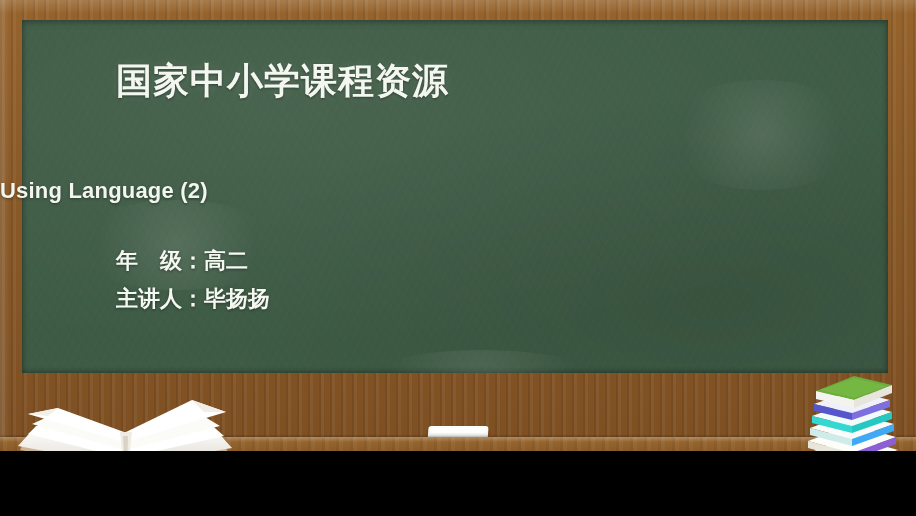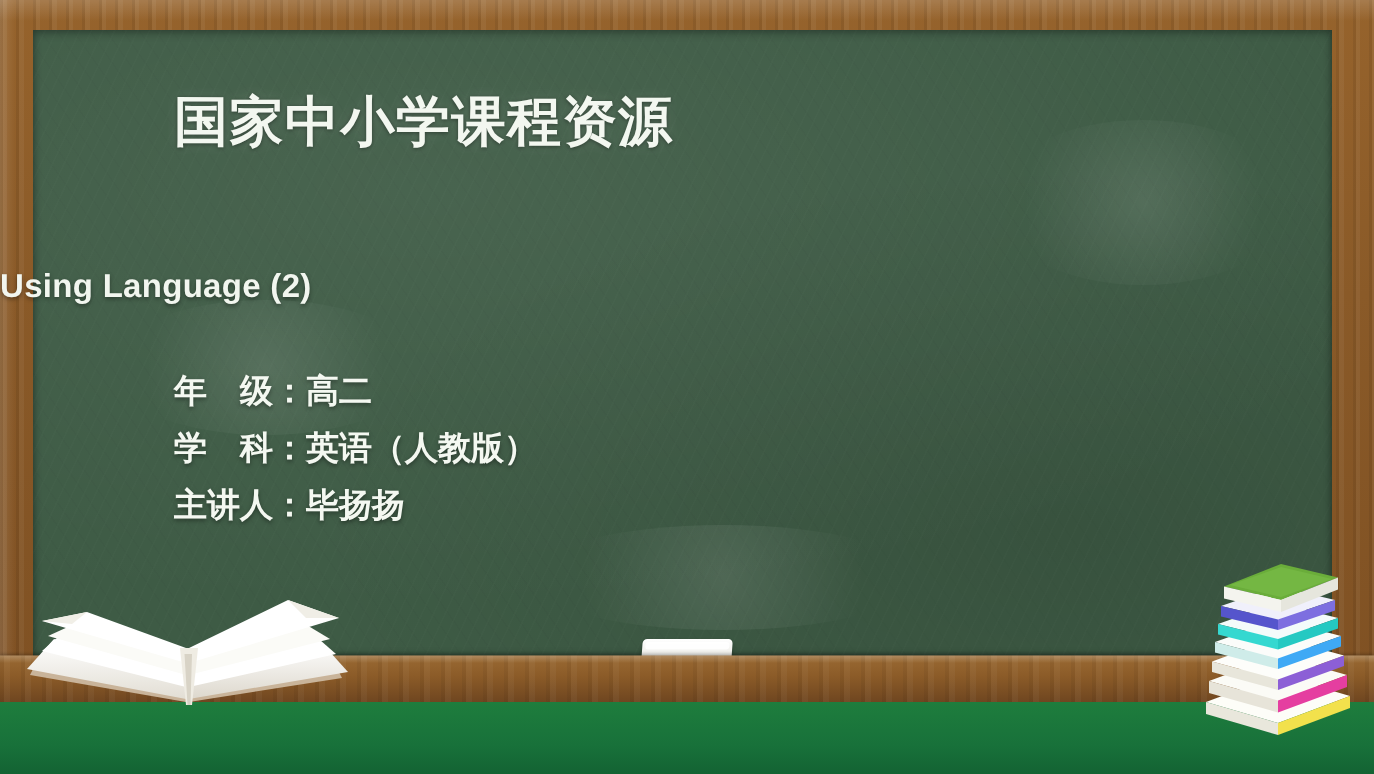--- a/index.html
+++ b/index.html
@@ -7,22 +7,22 @@
   html, body {
     width:916px; height:516px;
     overflow:hidden;
     background:#000;
     font-family:"Liberation Sans", sans-serif;
   }
 
   
   .slide {
     position:relative;
-    width:916px; height:516px;
-    background:#ef4444;
+    width:916px; height:451px;
+    background:#701a75;
     overflow:hidden;
   }
 
   
   .frame {
     position:absolute;
     left:0; top:0; right:0; bottom:0;
     background:
       repeating-linear-gradient(
         90deg,
@@ -108,21 +108,21 @@
   .meta {
     position:absolute;
     left:116px; top:242px;
     font-family:"Liberation Serif", serif;
     font-size:22px;
     font-weight:bold;
     color:#f4f8f1;
     text-shadow:0 1px 3px rgba(0,0,0,.40);
     line-height:38px;
   }
-  .meta-row { display:flex; white-space:nowrap;flex-direction:column; }
+  .meta-row { display:flex; white-space:nowrap; }
   .meta-cell-a { width:310px; }
   .meta-cell-b { width:auto; }
 
   
   .ledge {
     position:absolute;
     left:0; right:0; top:437px; height:31px;
     background:
       repeating-linear-gradient(90deg,
         rgba(0,0,0,0.05) 0 3px, rgba(255,255,255,0.04) 3px 7px, rgba(0,0,0,0) 7px 14px),
@@ -192,21 +192,20 @@
   </div>
 
   <div class="brand">国家中小学课程资源</div>
 
 
   <div class="unit-sub">Using Language (2)</div>
 
   <div class="meta">
     <div class="meta-row">
       <div class="meta-cell-a">年　级：高二</div>
-      <div class="meta-cell-b">学　科：英语（人教版）</div>
     </div>
     <div class="meta-row">
       <div class="meta-cell-a">主讲人：毕扬扬</div>
     </div>
   </div>
 
   <div class="eraser"></div>
 
   <div class="ledge">
     <div class="ledge-top-hl"></div>

